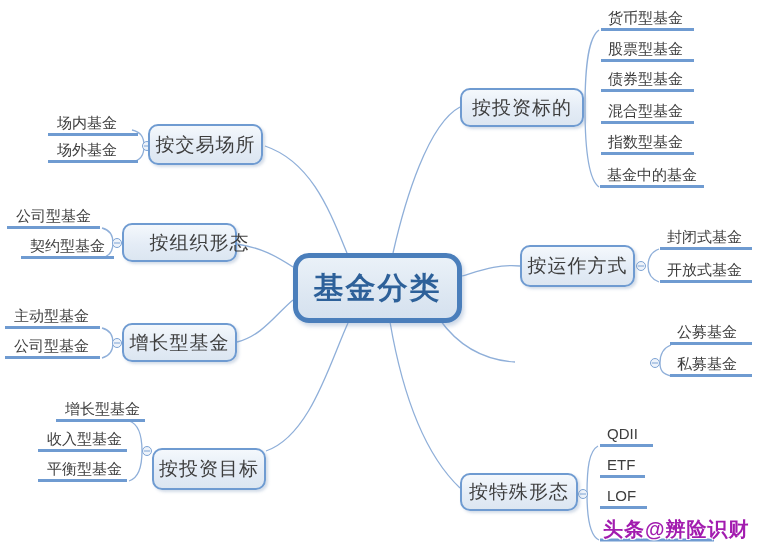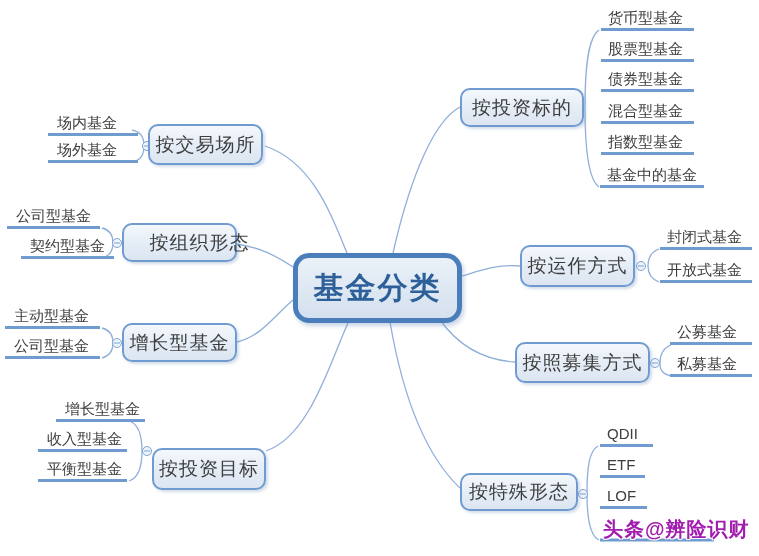--- a/index.html
+++ b/index.html
@@ -120,23 +120,20 @@
   </div>
   <div class="node" style="left:152px;top:430px;width:114px;height:42px;margin-top:18px;">
     <span>按投资目标</span>
   </div>
   <div class="node" style="left:460px;top:88px;width:124px;height:39px;">
     <span>按投资标的</span>
   </div>
   <div class="node" style="left:520px;top:245px;width:115px;height:42px;">
     <span>按运作方式</span>
   </div>
-  <div class="node" style="left:515px;top:342px;width:135px;height:41px;">
-    <span>按照募集方式</span>
-  </div>
   <div class="node" style="left:460px;top:473px;width:118px;height:38px;">
     <span>按特殊形态</span>
   </div>
 
   <div class="child pad-l" style="left:48px;top:114px;width:90px;">场内基金</div>
   <div class="child pad-l" style="left:48px;top:141px;width:90px;">场外基金</div>
 
   <div class="child pad-l" style="left:7px;top:207px;width:93px;">公司型基金</div>
   <div class="child pad-l" style="left:21px;top:237px;width:93px;">契约型基金</div>
 

